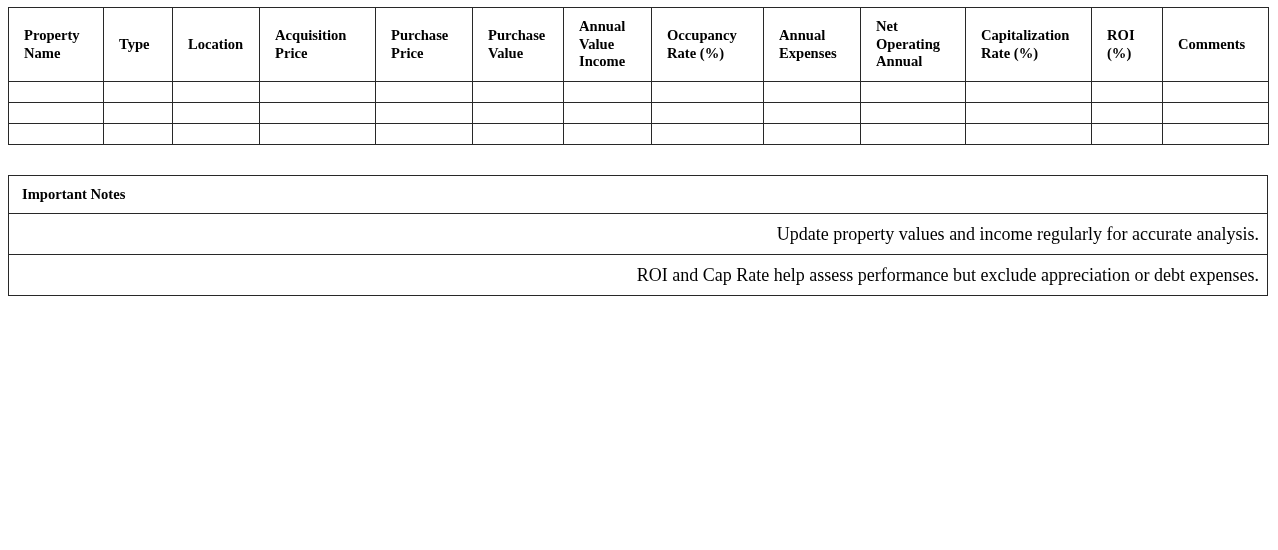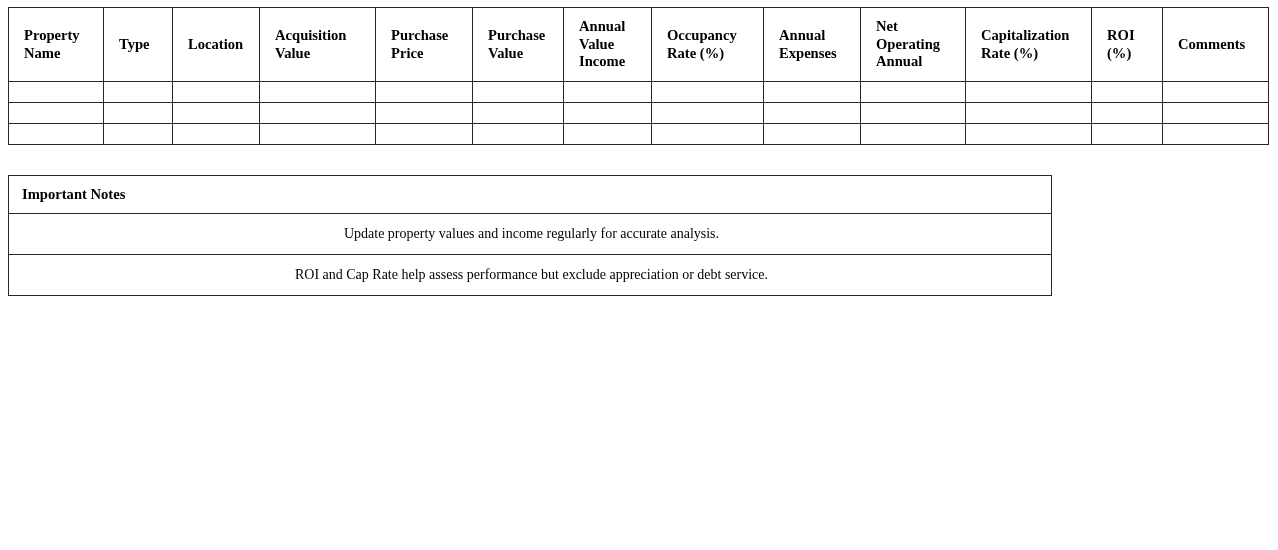--- a/index.html
+++ b/index.html
@@ -14,21 +14,21 @@
   .doc {
     position: absolute;
     top: 7px;
     left: 8px;
     width: 1262px;
     font-family: Liberation Serif, serif;
   }
   table {
     border-collapse: collapse;
     table-layout: fixed;
-    width: 1044px;
+    width: 1260px;
     background: #ffffff;
   }
   th, td {
     border: 1.5px solid #282828;
     overflow: hidden;
   }
   
   .property-table thead tr { height: 74px; }
   .property-table th {
     font-weight: bold;
@@ -45,22 +45,22 @@
   .notes-table th {
     height: 33px;
     font-weight: bold;
     font-size: 14.6px;
     text-align: left;
     vertical-align: middle;
     padding: 2px 8px 2px 13px;
   }
   .notes-table td {
     height: 36px;
-    font-size: 14px;
-    text-align: center;
+    font-size: 18px;
+    text-align: right;
     vertical-align: middle;
     padding: 2px 8px 2px 11px;
   }
 </style>
 </head>
 <body>
 
 <div class="doc">
 
   <table class="property-table">
@@ -77,21 +77,21 @@
         <col style="width: 105px;">
         <col style="width: 126px;">
         <col style="width: 71px;">
         <col style="width: 106px;">
       </colgroup>
     <thead>
       <tr>
           <th>Property Name</th>
           <th>Type</th>
           <th>Location</th>
-          <th>Acquisition Value</th>
+          <th>Acquisition Price</th>
           <th>Purchase Price</th>
           <th>Purchase Value</th>
           <th>Annual Value Income</th>
           <th>Occupancy Rate (%)</th>
           <th>Annual Expenses</th>
           <th>Net Operating Annual</th>
           <th>Capitalization Rate (%)</th>
           <th>ROI (%)</th>
           <th>Comments</th>
         </tr>
@@ -149,18 +149,18 @@
     <thead>
       <tr>
         <th>Important Notes</th>
       </tr>
     </thead>
     <tbody>
         <tr>
           <td>Update property values and income regularly for accurate analysis.</td>
         </tr>
         <tr>
-          <td>ROI and Cap Rate help assess performance but exclude appreciation or debt service.</td>
+          <td>ROI and Cap Rate help assess performance but exclude appreciation or debt expenses.</td>
         </tr>
       </tbody>
   </table>
 
 </div>
 
 </body></html>

